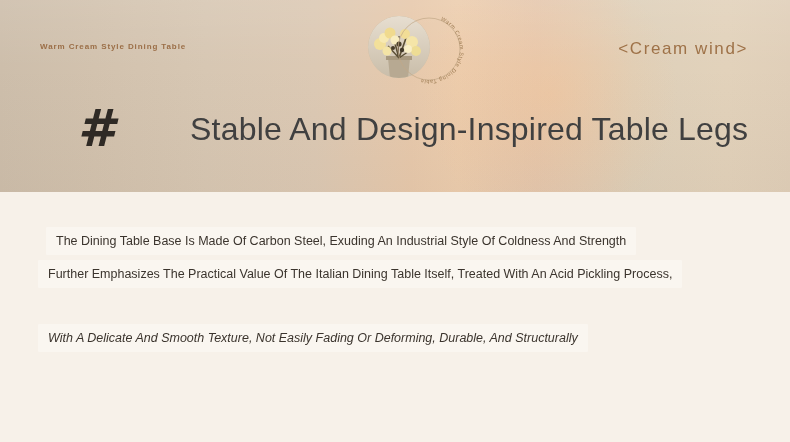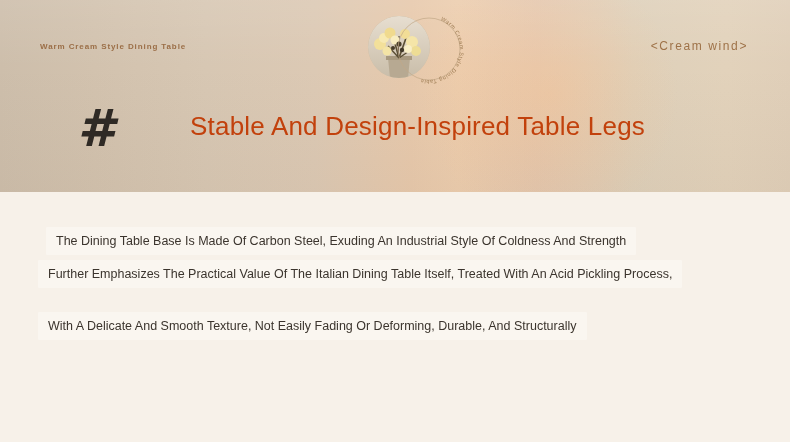--- a/index.html
+++ b/index.html
@@ -68,21 +68,21 @@
     font-size: 8px;
     font-weight: bold;
     letter-spacing: 0.9px;
     color: #9b6e47;
     white-space: nowrap;
   }
   #corner-label {
     position: absolute;
     right: 42px;
     top: 39px;
-    font-size: 12px;
+    font-size: 17px;
     letter-spacing: 1.6px;
     color: #9e7248;
     white-space: nowrap;
   }
 
   
   #badge {
     position: absolute;
     left: 360px;
     top: 8px;
@@ -121,23 +121,23 @@
     font-weight: bold;
     font-style: italic;
     color: #2f2a25;
     font-family: "DejaVu Sans", sans-serif;
     text-align: center;
   }
   #slide-title {
     position: absolute;
     left: 190px;
     top: 111px;
-    font-size: 26px;
+    font-size: 32px;
     letter-spacing: 0.2px;
-    color: #c2410c;
+    color: #404040;
     white-space: nowrap;
   }
 
   
   #body {
     position: absolute;
     left: 0;
     top: 192px;
     width: 790px;
     height: 250px;
@@ -147,21 +147,21 @@
     position: absolute;
     font-size: 12.5px;
     color: #3b342d;
     white-space: nowrap;
     padding: 7px 10px;
     background: rgba(255,255,255,0.34);
     border-radius: 1px;
   }
   .body-line.l0 { left: 46px;  top: 35px;  }
   .body-line.l1 { left: 38px;  top: 68px;  }
-  .body-line.l2 { left: 38px;  top: 120px; }
+  .body-line.l2 { left: 38px;  top: 132px; font-style: italic; }
   .body-line.l3 { left: 46px;  top: 180px; }
 </style>
 </head>
 <body>
 
 <div id="slide">
 
   <div id="header">
     <div id="header-glow"></div>
     <div id="header-shade"></div>

